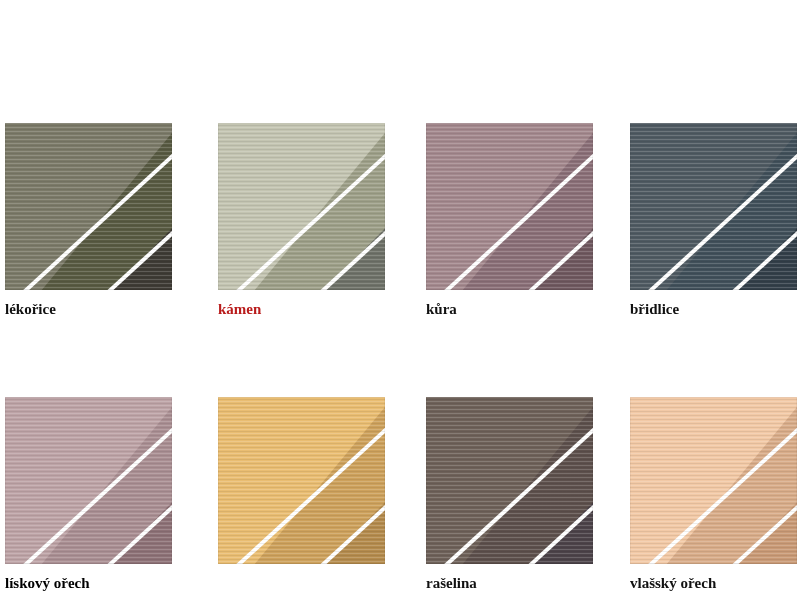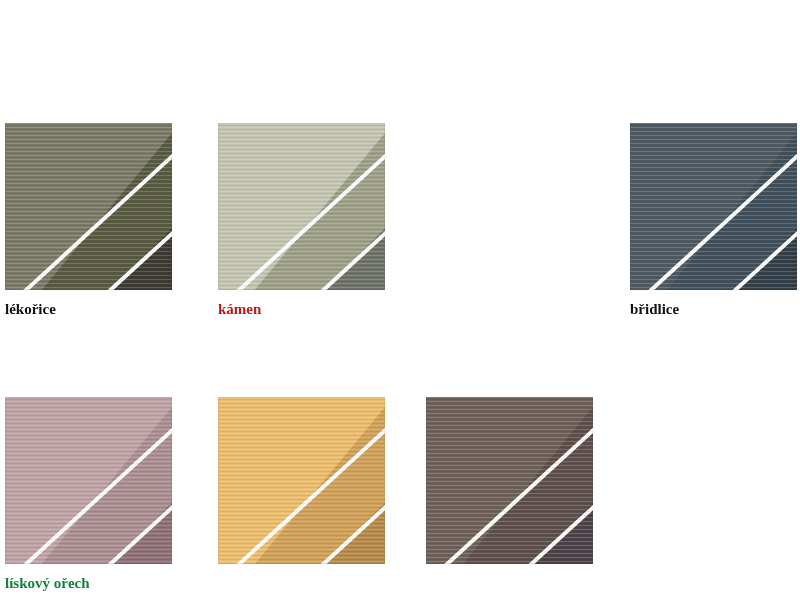--- a/index.html
+++ b/index.html
@@ -117,20 +117,32 @@
         <div class="band band-base" style="background: rgb(195, 196, 177);"></div>
         <div class="band band-mid" style="background: rgb(157, 159, 136);"></div>
         <div class="band band-dark" style="background: rgb(110, 113, 104);"></div>
         <div class="stripe stripe-1" style="background: rgb(255, 255, 255);"></div>
         <div class="stripe stripe-2" style="background: rgb(255, 255, 255);"></div>
         <div class="texture"></div>
         <div class="chip-edge"></div>
       </div>
       <div class="swatch-label" style="color: #b91c1c;">kámen</div>
     </div>
+    <div class="swatch-cell" style="left: 426px; top: 89px;">
+      <div class="swatch-chip">
+        <div class="band band-base" style="background: rgb(163, 136, 141);"></div>
+        <div class="band band-mid" style="background: rgb(138, 111, 119);"></div>
+        <div class="band band-dark" style="background: rgb(111, 88, 95);"></div>
+        <div class="stripe stripe-1" style="background: rgb(255, 255, 255);"></div>
+        <div class="stripe stripe-2" style="background: rgb(255, 255, 255);"></div>
+        <div class="texture"></div>
+        <div class="chip-edge"></div>
+      </div>
+      <div class="swatch-label" style="color: rgb(17, 17, 17);">kůra</div>
+    </div>
     <div class="swatch-cell" style="left: 630px; top: 89px;">
       <div class="swatch-chip">
         <div class="band band-base" style="background: rgb(79, 90, 98);"></div>
         <div class="band band-mid" style="background: rgb(65, 80, 90);"></div>
         <div class="band band-dark" style="background: rgb(51, 63, 73);"></div>
         <div class="stripe stripe-1" style="background: rgb(255, 255, 255);"></div>
         <div class="stripe stripe-2" style="background: rgb(255, 255, 255);"></div>
         <div class="texture"></div>
         <div class="chip-edge"></div>
       </div>
@@ -139,21 +151,21 @@
     <div class="swatch-cell" style="left: 5px; top: 363px;">
       <div class="swatch-chip">
         <div class="band band-base" style="background: rgb(189, 163, 166);"></div>
         <div class="band band-mid" style="background: rgb(169, 142, 146);"></div>
         <div class="band band-dark" style="background: rgb(141, 113, 118);"></div>
         <div class="stripe stripe-1" style="background: rgb(255, 255, 255);"></div>
         <div class="stripe stripe-2" style="background: rgb(255, 255, 255);"></div>
         <div class="texture"></div>
         <div class="chip-edge"></div>
       </div>
-      <div class="swatch-label" style="color: #15803d;">lískový ořech</div>
+      <div class="swatch-label" style="color: #000000;">lískový ořech</div>
     </div>
     <div class="swatch-cell" style="left: 218px; top: 363px;">
       <div class="swatch-chip">
         <div class="band band-base" style="background: rgb(233, 189, 114);"></div>
         <div class="band band-mid" style="background: rgb(205, 161, 92);"></div>
         <div class="band band-dark" style="background: rgb(180, 139, 77);"></div>
         <div class="stripe stripe-1" style="background: rgb(255, 255, 255);"></div>
         <div class="stripe stripe-2" style="background: rgb(255, 255, 255);"></div>
         <div class="texture"></div>
         <div class="chip-edge"></div>
@@ -162,14 +174,27 @@
     <div class="swatch-cell" style="left: 426px; top: 363px;">
       <div class="swatch-chip">
         <div class="band band-base" style="background: rgb(110, 97, 89);"></div>
         <div class="band band-mid" style="background: rgb(93, 80, 76);"></div>
         <div class="band band-dark" style="background: rgb(76, 67, 73);"></div>
         <div class="stripe stripe-1" style="background: rgb(255, 255, 255);"></div>
         <div class="stripe stripe-2" style="background: rgb(255, 255, 255);"></div>
         <div class="texture"></div>
         <div class="chip-edge"></div>
       </div>
+      <div class="swatch-label" style="color: rgb(17, 17, 17);">rašelina</div>
+    </div>
+    <div class="swatch-cell" style="left: 630px; top: 363px;">
+      <div class="swatch-chip">
+        <div class="band band-base" style="background: rgb(242, 201, 166);"></div>
+        <div class="band band-mid" style="background: rgb(216, 172, 137);"></div>
+        <div class="band band-dark" style="background: rgb(201, 154, 118);"></div>
+        <div class="stripe stripe-1" style="background: rgb(255, 255, 255);"></div>
+        <div class="stripe stripe-2" style="background: rgb(255, 255, 255);"></div>
+        <div class="texture"></div>
+        <div class="chip-edge"></div>
+      </div>
+      <div class="swatch-label" style="color: rgb(17, 17, 17);">vlašský ořech</div>
     </div>
   </div>
 
 </body></html>

